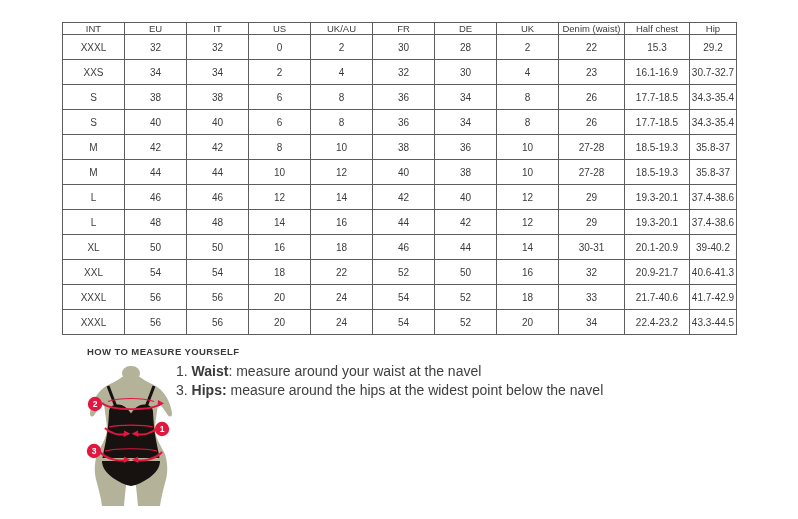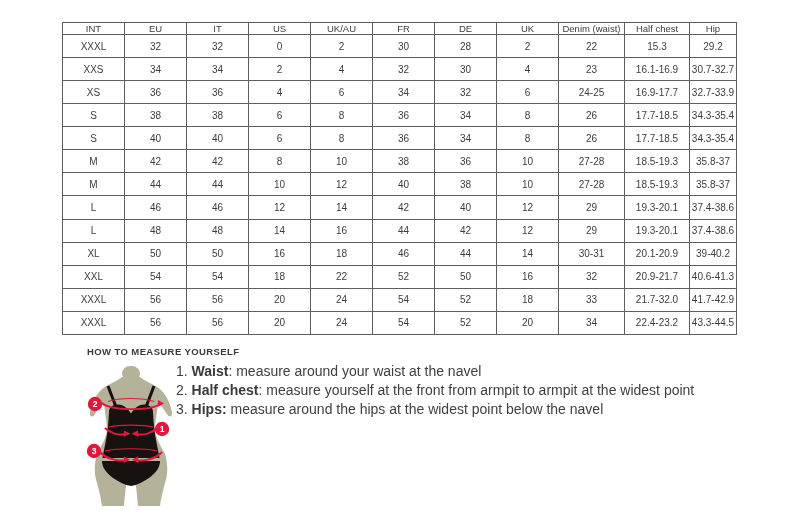--- a/index.html
+++ b/index.html
@@ -76,33 +76,20 @@
           <td>2</td>
           <td>4</td>
           <td>32</td>
           <td>30</td>
           <td>4</td>
           <td>23</td>
           <td>16.1-16.9</td>
           <td>30.7-32.7</td>
         </tr>
         <tr>
-          <td>XS</td>
-          <td>36</td>
-          <td>36</td>
-          <td>4</td>
-          <td>6</td>
-          <td>34</td>
-          <td>32</td>
-          <td>6</td>
-          <td>24-25</td>
-          <td>16.9-17.7</td>
-          <td>32.7-33.9</td>
-        </tr>
-        <tr>
           <td>S</td>
           <td>38</td>
           <td>38</td>
           <td>6</td>
           <td>8</td>
           <td>36</td>
           <td>34</td>
           <td>8</td>
           <td>26</td>
           <td>17.7-18.5</td>
@@ -202,21 +189,21 @@
         <tr>
           <td>XXXL</td>
           <td>56</td>
           <td>56</td>
           <td>20</td>
           <td>24</td>
           <td>54</td>
           <td>52</td>
           <td>18</td>
           <td>33</td>
-          <td>21.7-32.0</td>
+          <td>21.7-40.6</td>
           <td>41.7-42.9</td>
         </tr>
         <tr>
           <td>XXXL</td>
           <td>56</td>
           <td>56</td>
           <td>20</td>
           <td>24</td>
           <td>54</td>
           <td>52</td>
@@ -315,15 +302,14 @@
     </g>
     <g>
       <circle cx="19" cy="85" r="7.2" fill="#e1173f"></circle>
       <text class="badge-num" x="19" y="88" text-anchor="middle" font-size="8.5" font-weight="bold" fill="#ffffff">3</text>
     </g>
   </svg>
 </div>
 
 <ol class="steps" id="steps">
     <li><span>1. </span><b>Waist</b><span>: measure around your waist at the navel</span></li>
-    <li><span>2. </span><b>Half chest</b><span>: measure yourself at the front from armpit to armpit at the widest point</span></li>
     <li><span>3. </span><b>Hips:</b><span> measure around the hips at the widest point below the navel</span></li>
   </ol>
 
 </body></html>

